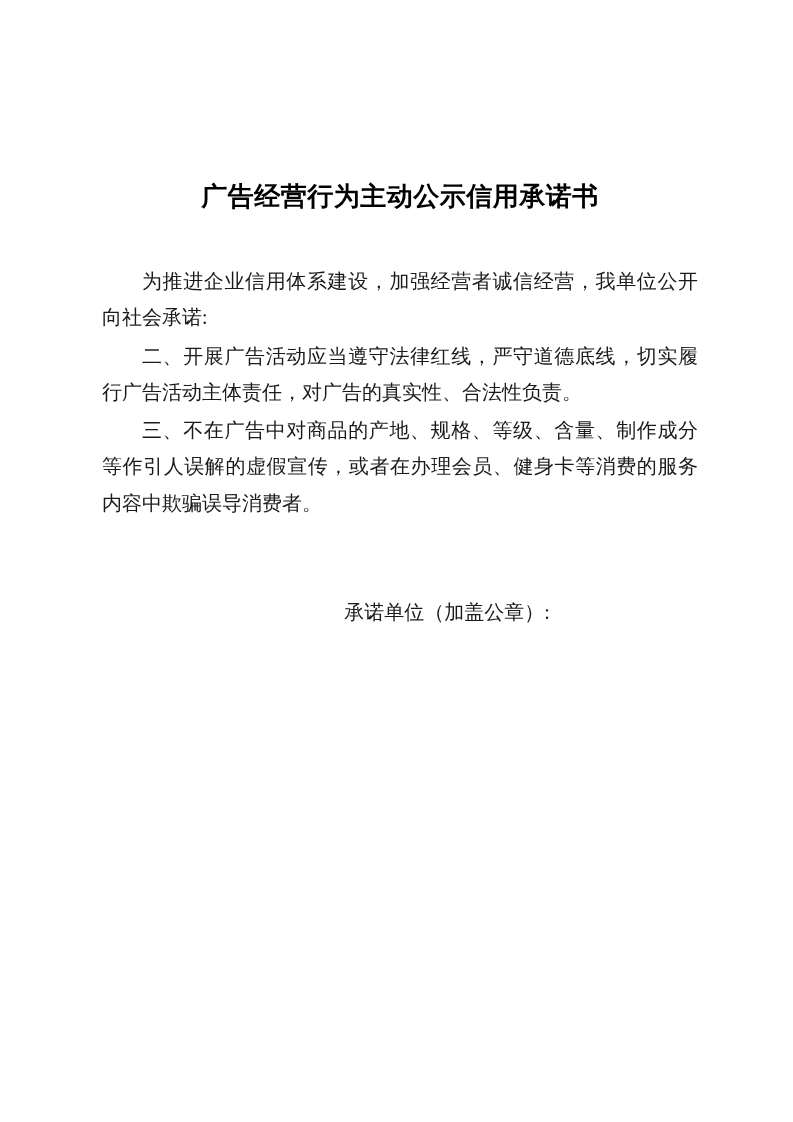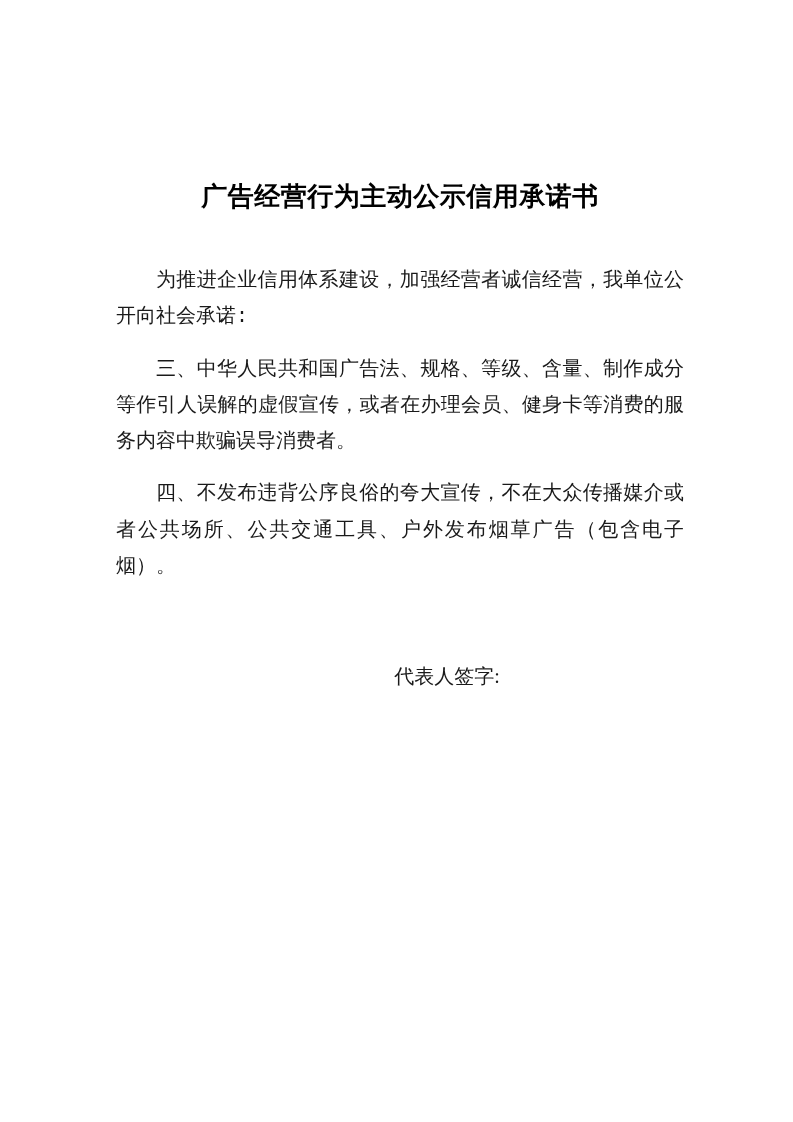--- a/index.html
+++ b/index.html
@@ -32,24 +32,23 @@
     letter-spacing: 0.5px;
     white-space: nowrap;
   }
   .doc-body {
     margin-top: 52px;
     font-size: 20px;
     line-height: 36.3px;
     text-align: justify;
   }
   .doc-body p {
-    margin: 16px;
+    margin: 2px;
     padding: 0;
     text-indent: 2em;
-    font-family: Liberation Mono, monospace;
   }
   .signature-block {
     position: relative;
     left: 47px;
     margin-top: 73px;
     font-size: 20px;
     line-height: 36.3px;
     text-align: center;
   }
   .signature-block div {
@@ -59,22 +58,22 @@
 </head>
 <body>
 
 <div class="page">
   <div class="content">
 
     <h1 class="doc-title">广告经营行为主动公示信用承诺书</h1>
 
     <div class="doc-body">
       <p>为推进企业信用体系建设，加强经营者诚信经营，我单位公开向社会承诺:</p>
-      <p>三、中华人民共和国广告法、规格、等级、含量、制作成分等作引人误解的虚假宣传，或者在办理会员、健身卡等消费的服务内容中欺骗误导消费者。</p>
-      <p>四、不发布违背公序良俗的夸大宣传，不在大众传播媒介或者公共场所、公共交通工具、户外发布烟草广告（包含电子烟）。</p>
+      <p>二、开展广告活动应当遵守法律红线，严守道德底线，切实履行广告活动主体责任，对广告的真实性、合法性负责。</p>
+      <p>三、不在广告中对商品的产地、规格、等级、含量、制作成分等作引人误解的虚假宣传，或者在办理会员、健身卡等消费的服务内容中欺骗误导消费者。</p>
     </div>
 
     <div class="signature-block">
-      <div>代表人签字:</div>
+      <div>承诺单位（加盖公章）:</div>
     </div>
 
   </div>
 </div>
 
 </body></html>

